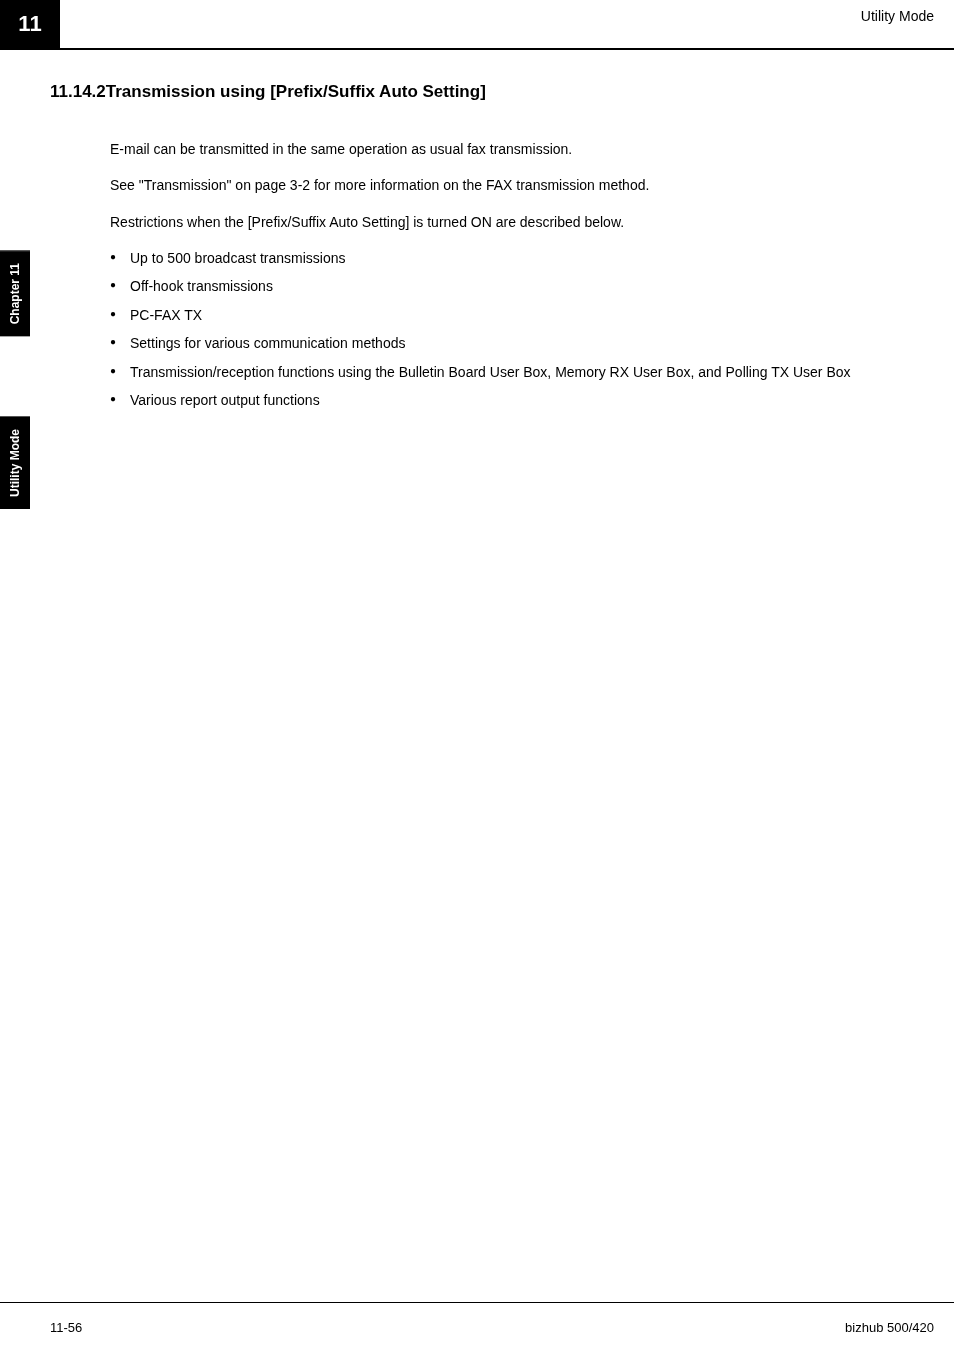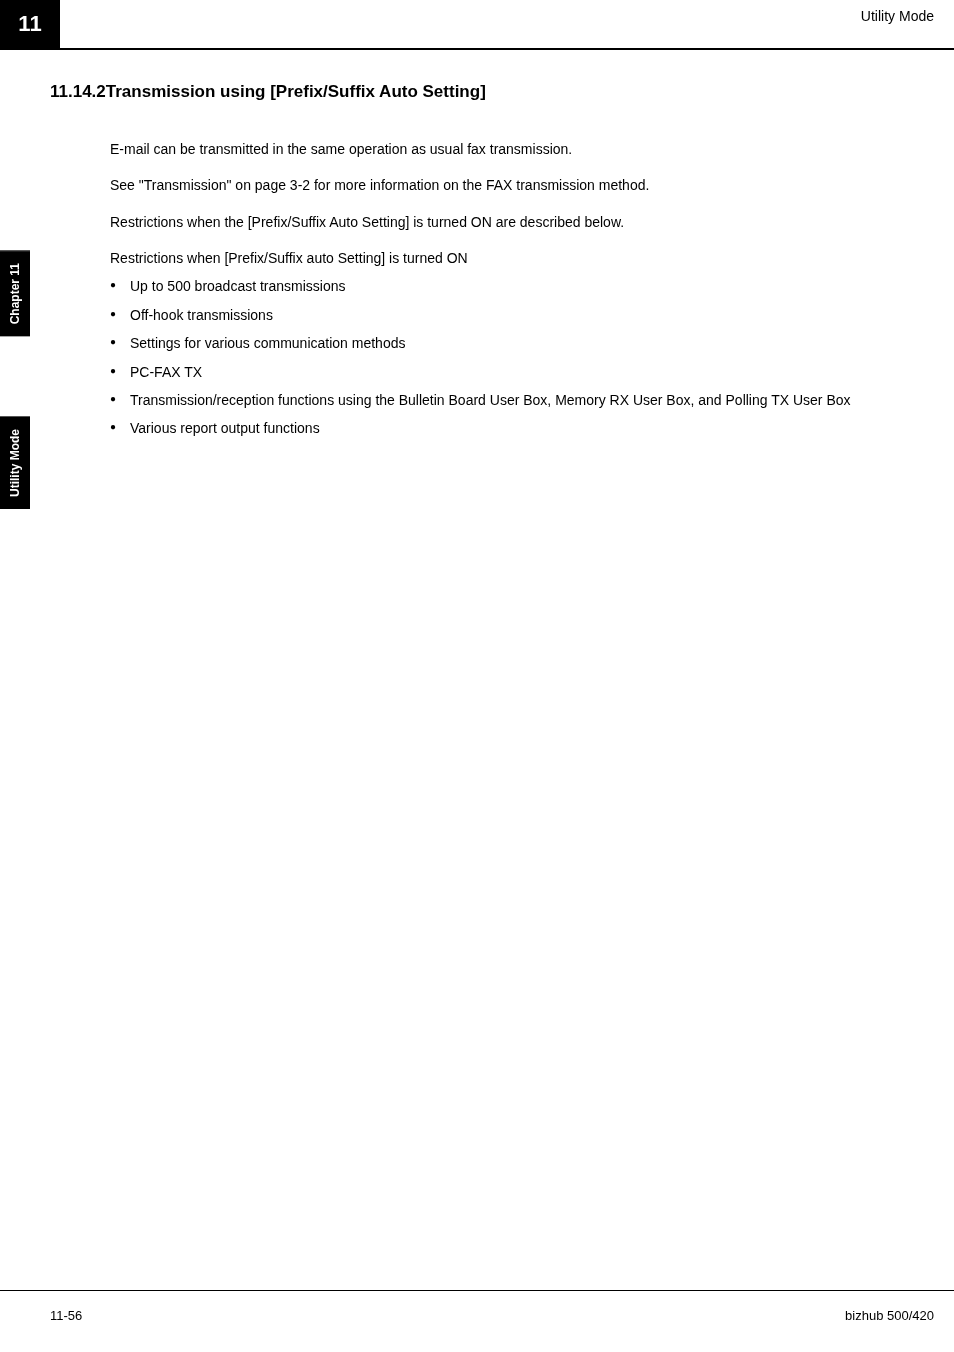--- a/index.html
+++ b/index.html
@@ -151,21 +151,21 @@
       margin-left: 60px;
       margin-bottom: 6px;
       font-size: 14px;
       line-height: 1.6;
       color: #000000;
     }
 
     
     .bottom-footer {
       position: absolute;
-      bottom: 12px;
+      bottom: 0;
       left: 0;
       right: 0;
       height: 50px;
       border-top: 1px solid #000000;
       display: flex;
       align-items: center;
       justify-content: space-between;
       padding: 0 20px 0 50px;
     }
 
@@ -198,27 +198,26 @@
   </div>
 
   <div class="main-content">
 
     <div class="section-heading">11.14.2Transmission using [Prefix/Suffix Auto Setting]</div>
 
     <p class="paragraph">E-mail can be transmitted in the same operation as usual fax transmission.</p>
     <p class="paragraph">See "Transmission" on page 3-2 for more information on the FAX transmission method.</p>
     <p class="paragraph">Restrictions when the [Prefix/Suffix Auto Setting] is turned ON are described below.</p>
 
-    <p class="restrictions-intro">Restrictions when [Prefix/Suffix auto Setting] is turned ON</p>
 
     <ul class="bullet-list">
       <li>Up to 500 broadcast transmissions</li>
       <li>Off-hook transmissions</li>
+      <li>PC-FAX TX</li>
       <li>Settings for various communication methods</li>
-      <li>PC-FAX TX</li>
       <li>Transmission/reception functions using the Bulletin Board User Box, Memory RX User Box, and Polling TX User Box</li>
       <li>Various report output functions</li>
     </ul>
 
   </div>
 
   <div class="bottom-footer">
     <span class="footer-page-number">11-56</span>
     <span class="footer-product-name">bizhub 500/420</span>
   </div>

